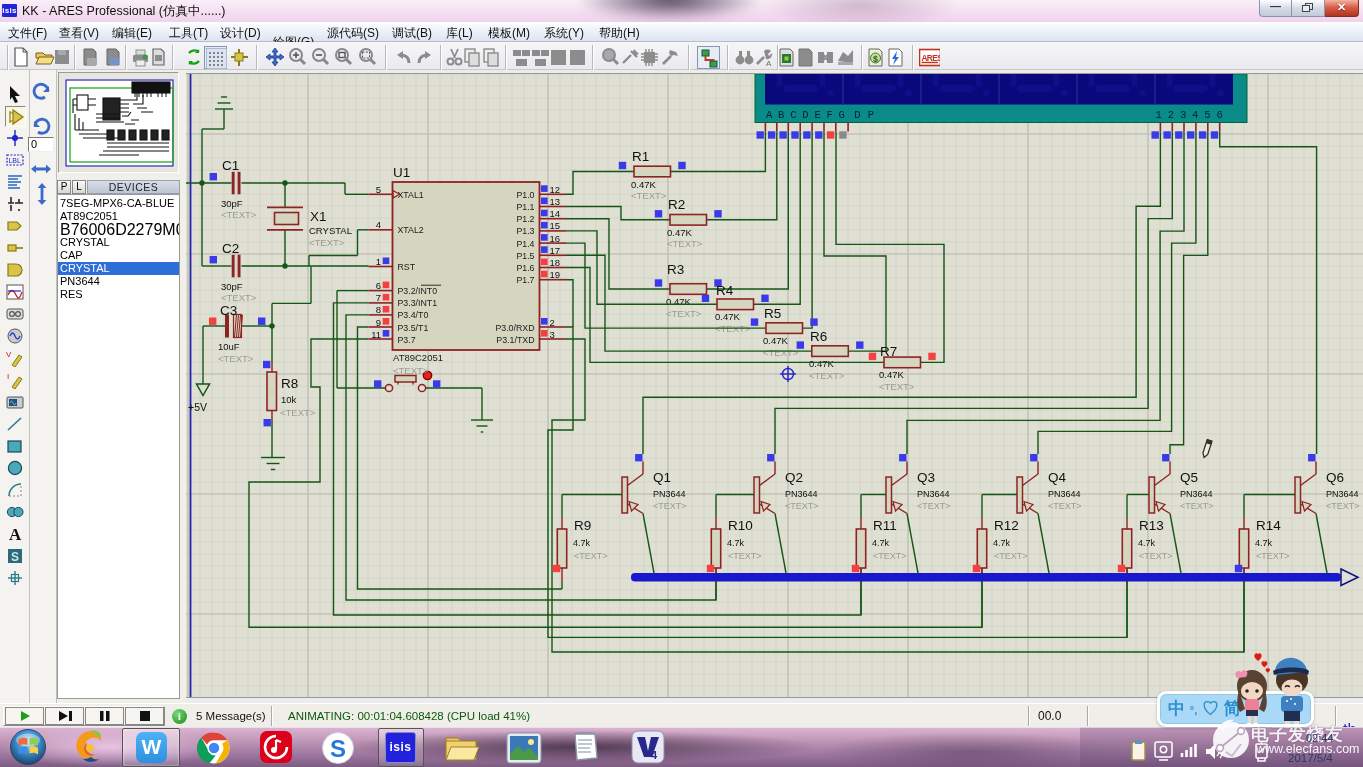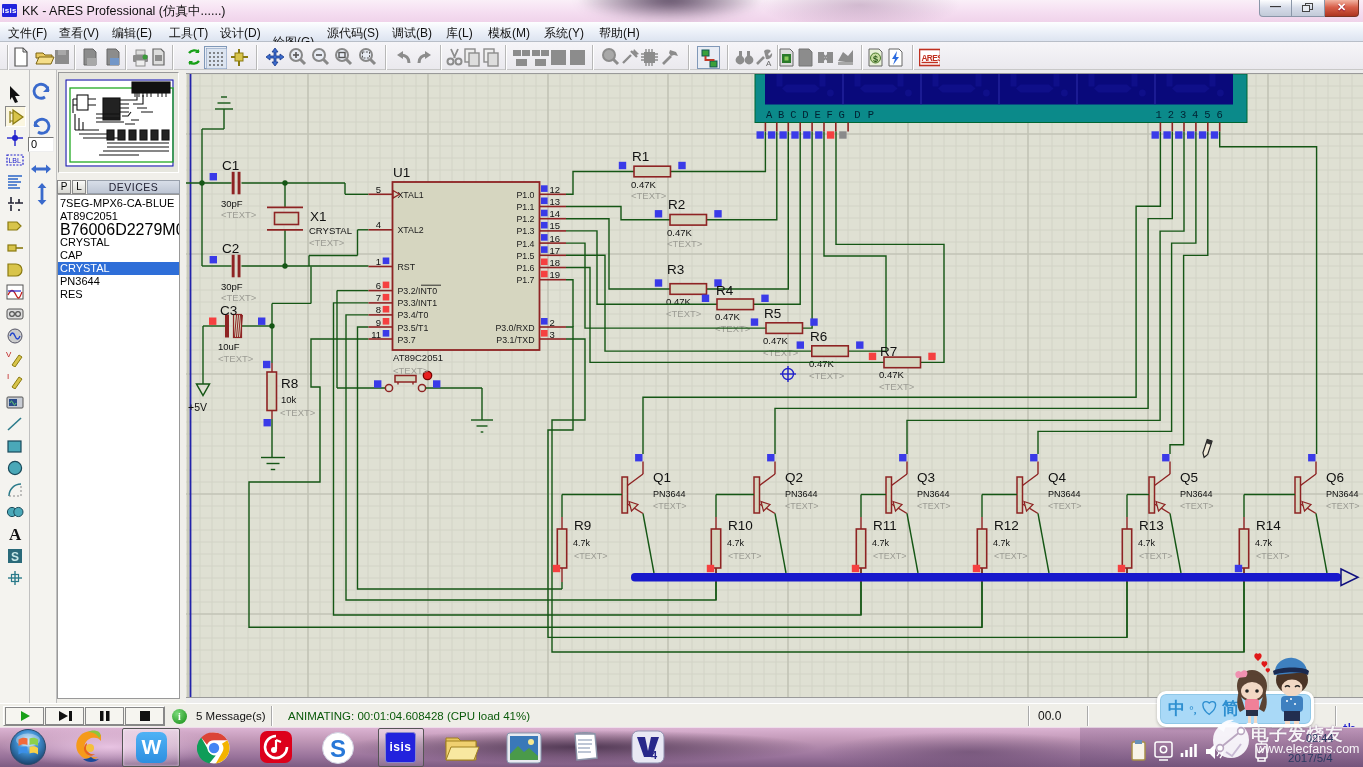--- a/index.html
+++ b/index.html
@@ -1108,21 +1108,21 @@
       <path d="M89 8a6 6 0 0 1 0 9M92 6a9 9 0 0 1 0 13"></path>
 <rect x="128" y="5" width="11" height="14" rx="1"></rect>
       <path d="M133.5 2v3M130 19v3h7v-3M136 9l-5 5"></path>
 </svg>
   </div>
 <div style="position:absolute;left:1251px;top:722px;color:rgba(255,255,255,0.92);font-size:17.5px;font-weight:bold;font-family:'Liberation Sans';letter-spacing:1px;text-shadow:0 0 2px rgba(120,90,130,.8)">电子发烧友</div>
 <div style="position:absolute;left:1256px;top:742px;color:rgba(255,255,255,0.92);font-size:12.5px;font-family:'Liberation Sans'">www.elecfans.com</div>
 <div style="position:absolute;left:1306px;top:732px;color:#2A3A60;font-size:11px;font-family:'Liberation Sans'">02:44</div>
 <div style="position:absolute;left:1288px;top:752px;color:#2A3A60;font-size:11.5px;font-family:'Liberation Sans'">2017/5/4</div>
 <div style="position:absolute;left:1157px;top:691px;width:157px;height:36px;background:#A9D9F7;border:3px solid #fff;border-radius:9px;box-shadow:0 0 0 1px #90C8E8 inset, 0 1px 3px rgba(0,0,0,.25)"></div>
-<div style="position:absolute;left:1168px;top:697px;width:140px;height:24px;color:#2E8FD0;font-size:17px;font-weight:bold;font-family:Liberation Serif, serif">中 <span style="font-size:11px">°,</span> ♡ 简</div>
+<div style="position:absolute;left:1168px;top:697px;width:140px;height:24px;color:#2E8FD0;font-size:17px;font-weight:bold;font-family:Liberation Sans, sans-serif">中 <span style="font-size:11px">°,</span> ♡ 简</div>
 <svg width="40" height="44" viewBox="0 0 40 44" style="position:absolute;left:1210px;top:718px">
 <circle cx="21" cy="22" r="18" fill="rgba(252,252,255,0.92)"></circle>
 <path d="M8 10c4-6 10-9 16-8-6 3-9 6-10 12z" fill="rgba(252,252,255,0.95)"></path>
 <line x1="10" y1="30" x2="31" y2="13" stroke="#B9A6C0" stroke-width="1.8"></line>
 <circle cx="10" cy="30" r="3.4" fill="#fff" stroke="#B9A6C0" stroke-width="1.6"></circle>
 <circle cx="31" cy="13" r="3.4" fill="#fff" stroke="#B9A6C0" stroke-width="1.6"></circle>
 <path d="M16 34l6 4 9-12" stroke="#C8BAD4" stroke-width="2" fill="none"></path>
 </svg>
 <svg width="100" height="90" viewBox="0 0 100 90" style="position:absolute;left:1225px;top:638px">
 <path d="M30 20c-2-3 1-6 3-4 2-2 5 1 3 4l-3 3z" fill="#E01818"></path>

